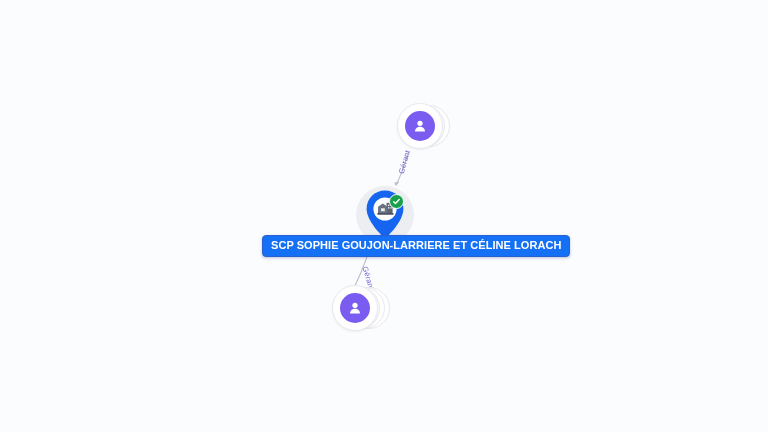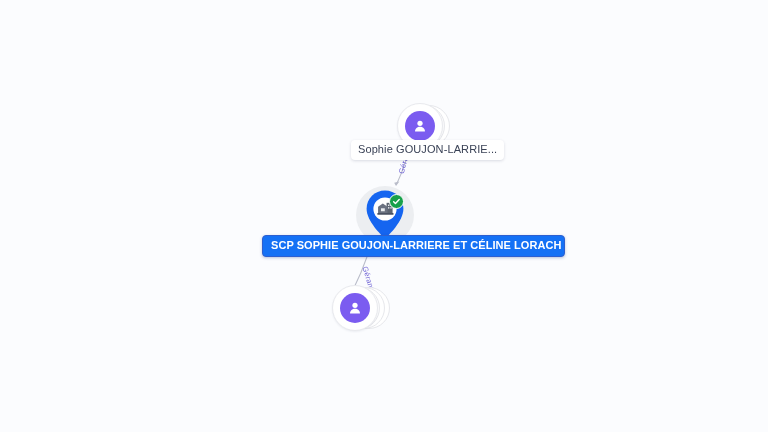--- a/index.html
+++ b/index.html
@@ -155,21 +155,21 @@
     position: absolute;
     left: 262px;
     top: 235px;
     background: #1471f5;
     color: #ffffff;
     border: 1.5px solid #2d5fd0;
     border-radius: 4px;
     font-size: 11px;
     font-weight: 700;
     letter-spacing: .05px;
-    padding: 3px 3px 4px 8px;
+    padding: 3px 8px 4px 8px;
     white-space: nowrap;
     line-height: 13px;
     box-shadow: 0 1px 3px rgba(20,60,140,.30);
   }
 
   
   #node-sophie   { left: 397px; top: 103px; }
   #chip-sophie   { left: 351px; top: 140px; }
   #node-celine   { left: 332px; top: 285px; }
   #chip-celine   { left: 313px; top: 320px; }
@@ -196,21 +196,20 @@
     <div class="stack-circle stack-1"></div>
     <div class="person-main">
       <div class="avatar-disc">
         <svg width="18" height="18" viewBox="0 0 24 24">
           <circle cx="12" cy="8.4" r="3.5" fill="#ffffff"></circle>
           <path d="M5.4 19.2c0-3.6 3-6.1 6.6-6.1s6.6 2.5 6.6 6.1z" fill="#ffffff"></path>
         </svg>
       </div>
     </div>
   </div>
-  <div class="node-chip" id="chip-sophie">Sophie GOUJON-LARRIE...</div>
 
   <div id="company-node">
     <div id="company-halo"></div>
     <svg id="company-pin" viewBox="0 0 42 52">
       <path d="M21 1.6C10.7 1.6 2.6 9.6 2.6 19.8c0 12.3 14.9 26.6 17.2 28.8 .7.6 1.7.6 2.4 0 2.3-2.2 17.2-16.5 17.2-28.8C39.4 9.6 31.3 1.6 21 1.6z" fill="#1565f0"></path>
       <circle cx="21" cy="20" r="11.6" fill="#ffffff"></circle>
     </svg>
 
     <svg style="position:absolute;left:21px;top:15px;" width="17" height="15" viewBox="0 0 24 21">
       <rect x="13.5" y="2.5" width="8.5" height="15" fill="#5c6470"></rect>

